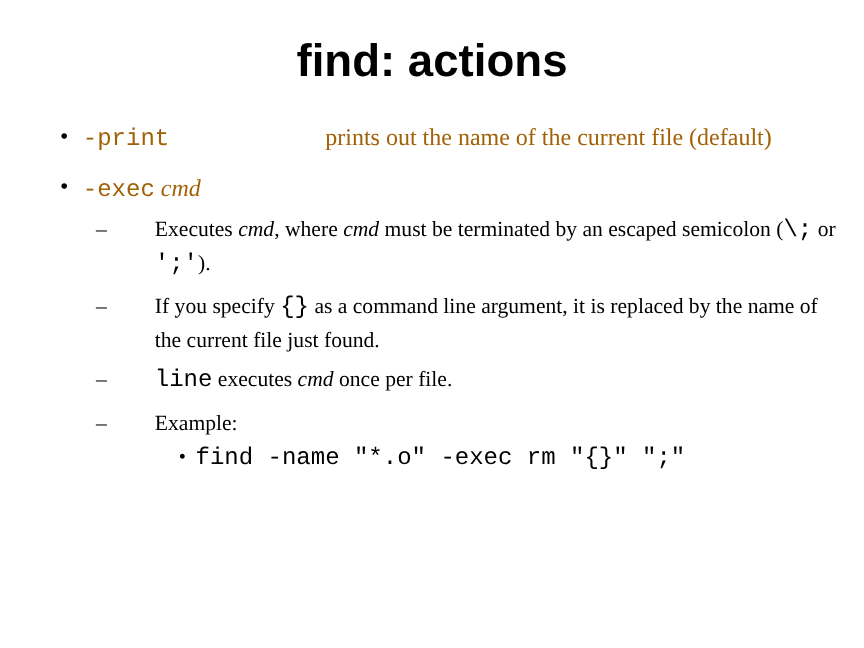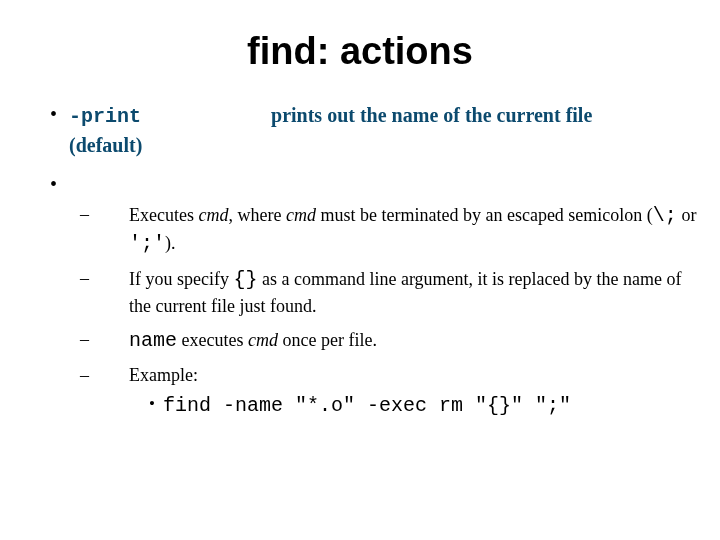--- a/index.html
+++ b/index.html
@@ -50,23 +50,22 @@
 
     .bullet-dot {
       font-size: 20px;
       margin-right: 12px;
       margin-top: 2px;
       flex-shrink: 0;
     }
 
     .bullet-content {
       font-size: 20px;
-      color: #0c4a6e;
+      color: #a16207;
       line-height: 1.4;
-      font-weight: bold;
     }
 
     .mono {
       font-family: 'Courier New', Courier, monospace;
       font-size: 20px;
     }
 
     .italic {
       font-style: italic;
     }
@@ -136,20 +135,25 @@
       <span class="bullet-content">
         <span class="mono">-print</span>
         <span style="display:inline-block; width: 120px;"></span>
         <span>prints out the name of the current file (default)</span>
       </span>
     </li>
 
     <li class="bullet-item" style="flex-direction: column;">
       <div style="display:flex; flex-direction:row; align-items:flex-start;">
         <span class="bullet-dot">•</span>
+        <span class="bullet-content">
+          <span class="mono">-exec</span>
+          <span> </span>
+          <span class="italic">cmd</span>
+        </span>
       </div>
 
       <ul class="sub-list exec-block">
 
         <li class="sub-item">
           <span class="sub-dash">–</span>
           <span class="sub-content">
             Executes <span class="italic">cmd</span>, where <span class="italic">cmd</span> must be terminated by an escaped semicolon (<span class="mono">\;</span> or <span class="mono">';'</span>).
           </span>
         </li>
@@ -157,21 +161,21 @@
         <li class="sub-item">
           <span class="sub-dash">–</span>
           <span class="sub-content">
             If you specify <span class="mono">{}</span> as a command line argument, it is replaced by the name of the current file just found.
           </span>
         </li>
 
         <li class="sub-item">
           <span class="sub-dash">–</span>
           <span class="sub-content">
-            <span class="mono">name</span> executes <span class="italic">cmd</span> once per file.
+            <span class="mono">line</span> executes <span class="italic">cmd</span> once per file.
           </span>
         </li>
 
         <li class="sub-item">
           <span class="sub-dash">–</span>
           <span class="sub-content">
             Example:
             <ul class="example-sub-list">
               <li class="example-sub-item">
                 <span class="example-dot">•</span>

